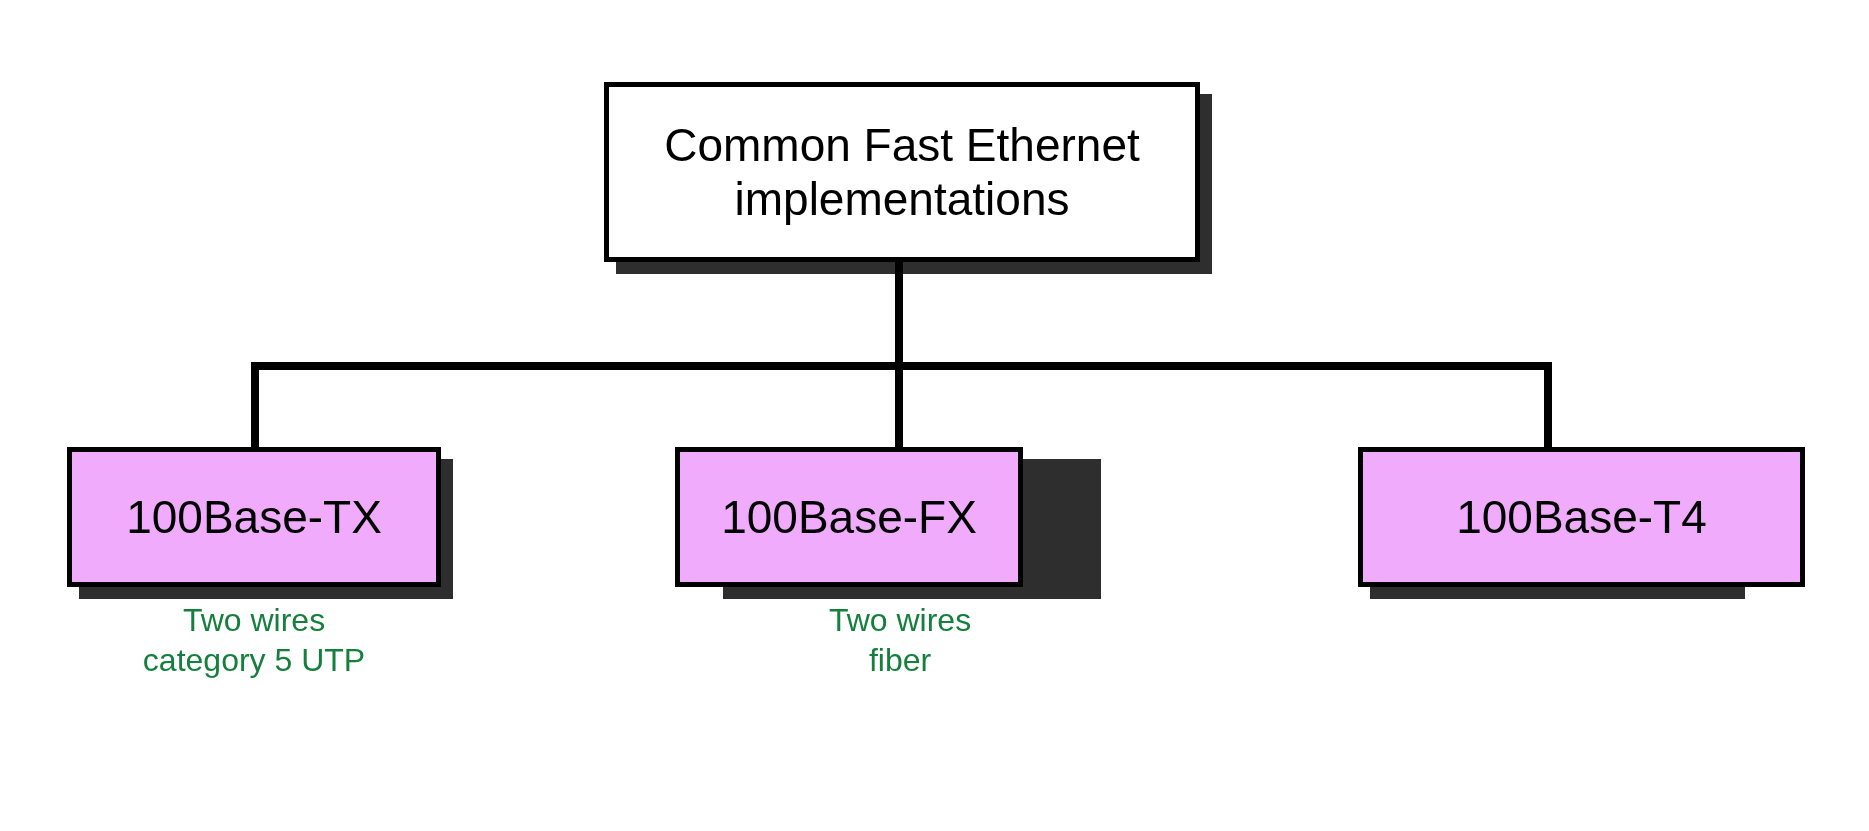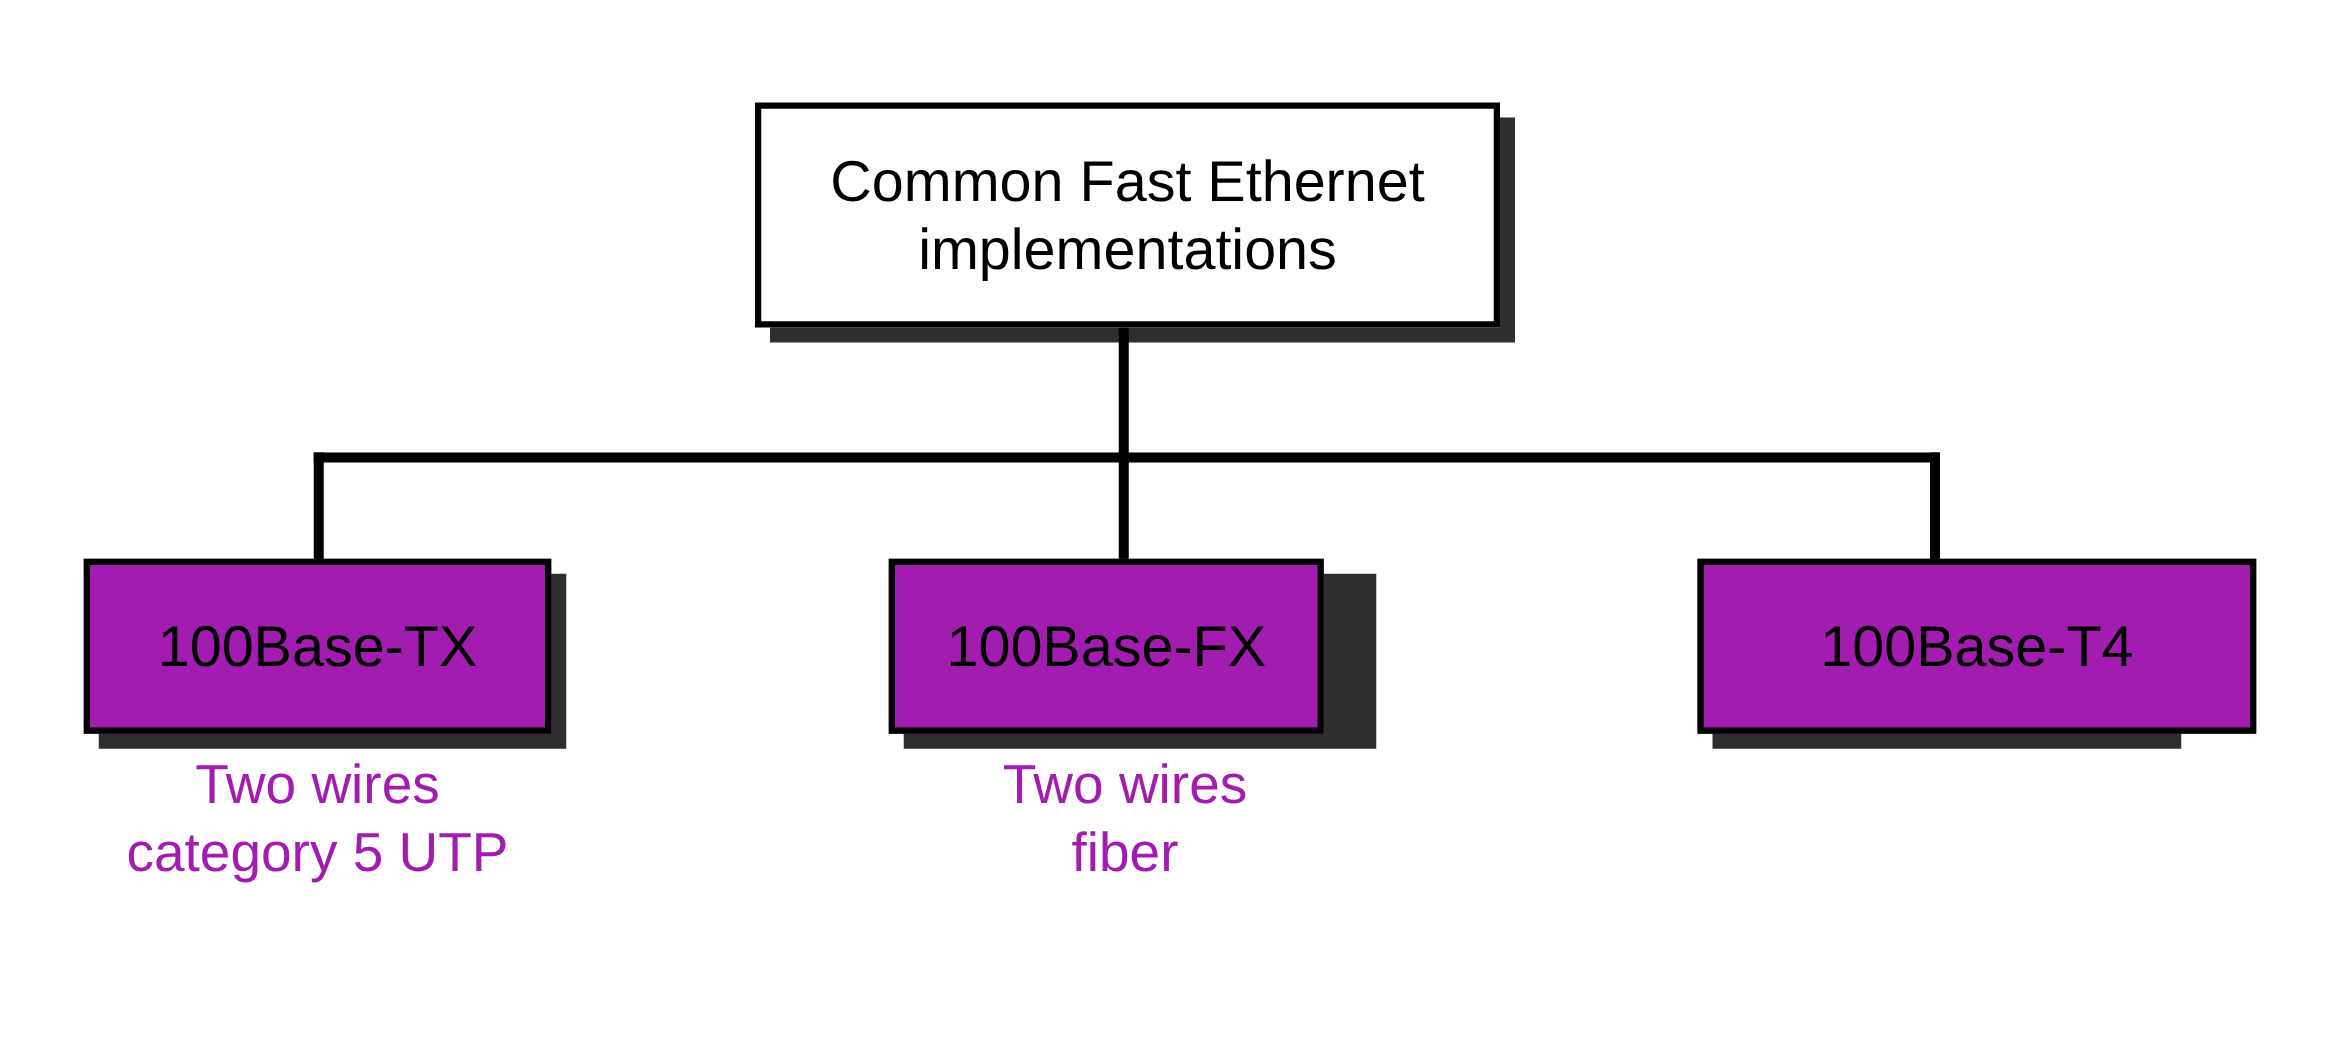--- a/index.html
+++ b/index.html
@@ -44,25 +44,25 @@
     width: 596px;
     height: 180px;
     background: #ffffff;
     font-size: 46px;
   }
 
   
   .node-leaf {
     top: 447px;
     height: 140px;
-    background: #a21caf;
+    background: #f0abfc;
     font-size: 46px;
   }
   .leaf-0 { left: 67px;   width: 374px; }
-  .leaf-1 { left: 711px;  width: 348px; }
+  .leaf-1 { left: 675px;  width: 348px; }
   .leaf-2 { left: 1358px; width: 447px; }
 
   
   .shadow {
     position: absolute;
     background: #2e2e2e;
     z-index: 1;
   }
   .shadow-root  { left: 616px;  top: 94px;  width: 596px; height: 180px; }
   .shadow-leaf0 { left: 79px;   top: 459px; width: 374px; height: 140px; }
@@ -78,22 +78,22 @@
   .line-v-root   { left: 895px;  top: 258px; width: 8px;    height: 112px; }
   .line-h-bus    { left: 251px;  top: 362px; width: 1301px; height: 8px;   }
   .line-v-leaf0  { left: 251px;  top: 362px; width: 8px;    height: 90px;  }
   .line-v-leaf1  { left: 895px;  top: 362px; width: 8px;    height: 90px;  }
   .line-v-leaf2  { left: 1544px; top: 362px; width: 8px;    height: 90px;  }
 
   
   .caption {
     position: absolute;
     top: 600px;
-    color: #a21caf;
-    font-size: 44px;
+    color: #15803d;
+    font-size: 32px;
     line-height: 1.26;
     text-align: center;
     white-space: pre-line;
     z-index: 3;
   }
   .caption-0 { left: 27px;   width: 454px; }
   .caption-1 { left: 673px;  width: 454px; }
   .caption-2 { left: 1318px; width: 454px; }
 </style>
 </head>

